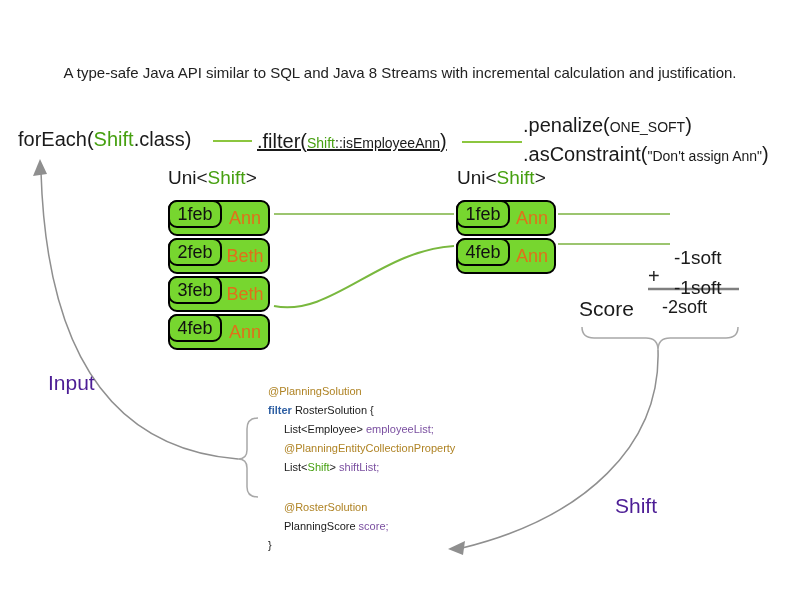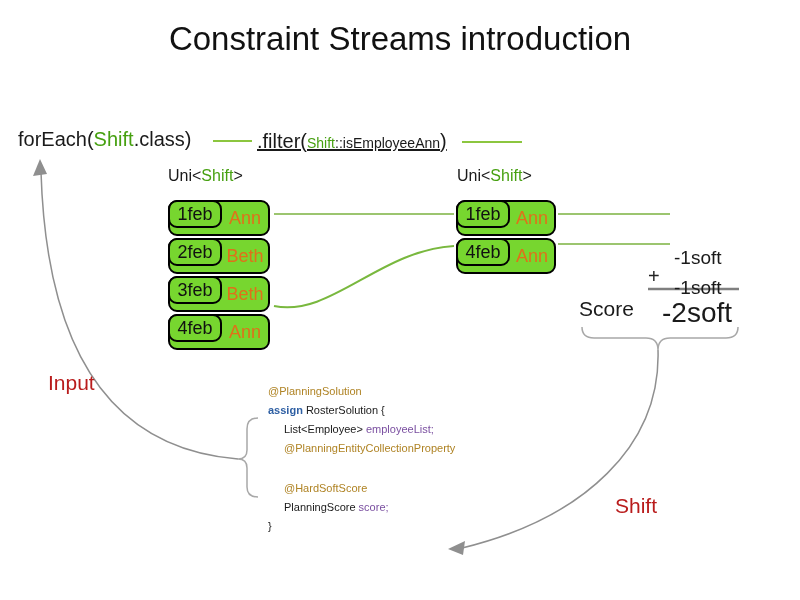--- a/index.html
+++ b/index.html
@@ -14,21 +14,21 @@
   
   .expr{font-size:20px;color:#1a1a1a;white-space:pre;}
   .expr .sm{font-size:14px;}
   .expr .grn{color:#46a010;}
   .expr-foreach{left:18px;top:128px;}
   .expr-filter{left:257px;top:130px;text-decoration:underline;}
   .expr-stack{left:523px;top:112px;line-height:27px;}
   .expr-stack .expr{position:static;display:block;}
 
   
-  .uni{font-size:16px;color:#1a1a1a;}
+  .uni{font-size:19px;color:#1a1a1a;}
   .uni .grn{color:#46a010;}
   .uni-left{left:168px;top:167px;}
   .uni-right{left:457px;top:167px;}
 
   
   .shift-table{display:flex;flex-direction:column;gap:2px;}
   .table-left{left:168px;top:200px;width:102px;}
   .table-right{left:456px;top:200px;width:100px;}
   .shift-row{display:flex;height:36px;box-sizing:border-box;background:#77d62f;
              border:2px solid #000;border-radius:9px;}
@@ -40,24 +40,24 @@
               font-size:18px;color:#e0701a;}
 
   
   .penalty{font-size:19px;color:#1a1a1a;margin-top:45px;}
   .penalty-1{left:674px;top:202px;}
   .penalty-2{left:674px;top:232px;}
 
   
   .score-plus{left:648px;top:265px;font-size:20px;color:#222;}
   .score-label{left:579px;top:297px;font-size:21px;color:#1a1a1a;}
-  .score-value{left:662px;top:297px;font-size:28px;color:#1a1a1a;}
+  .score-value{left:662px;top:297px;font-size:18px;color:#1a1a1a;}
 
   
-  .flow-label{font-size:21px;color:#b91c1c;}
+  .flow-label{font-size:21px;color:#4c1d95;}
   .input-label{left:48px;top:371px;}
   .output-label{left:615px;top:494px;}
 
   
   .code-block{left:268px;top:382px;font-size:11px;line-height:19px;}
   .code-line{white-space:pre;}
   .code-line.ind{padding-left:16px;}
   .code-line.gap{margin-top:21px;}
   .ann{color:#af8324;}
   .kw{color:#2e5fa3;font-weight:bold;}
@@ -87,26 +87,30 @@
 
     <path d="M658,350 C661,445 585,518 462,548" stroke="#8f8f8f" stroke-width="1.5" fill="none"></path>
     <polygon points="448,549 465,541 463,555" fill="#8f8f8f"></polygon>
 
     <path d="M258,418 Q247,418 247,429 L247,450 Q247,459 238,459 Q247,459 247,468 L247,487 Q247,497 258,497" stroke="#a8a8a8" stroke-width="1.5" fill="none"></path>
 
     <path d="M238,459 C150,452 48,400 41,172" stroke="#8f8f8f" stroke-width="1.5" fill="none"></path>
     <polygon points="40,159 33,176 47,174" fill="#8f8f8f"></polygon>
   </svg>
 
-  <div class="abs title">Constraint Streams introduction</div>
+  <div class="abs subtitle">A type-safe Java API similar to SQL and Java 8 Streams with incremental calculation and justification.</div>
 
   <div class="abs expr expr-foreach"><span>forEach(</span><span class="grn">Shift</span><span>.class)</span></div>
 
   <div class="abs expr expr-filter"><span>.filter(</span><span class="sm grn">Shift</span><span class="sm">::isEmployeeAnn</span><span>)</span></div>
 
+  <div class="abs expr-stack">
+    <div class="expr"><span>.penalize(</span><span class="sm">ONE_SOFT</span><span>)</span></div>
+    <div class="expr"><span>.asConstraint(</span><span class="sm">"Don't assign Ann"</span><span>)</span></div>
+  </div>
 
   <div class="abs uni uni-left"><span>Uni&lt;</span><span class="grn">Shift</span><span>&gt;</span></div>
   <div class="abs uni uni-right"><span>Uni&lt;</span><span class="grn">Shift</span><span>&gt;</span></div>
 
   <div class="abs shift-table table-left">
     <div class="shift-row">
       <div class="shift-date">1feb</div>
       <div class="shift-name">Ann</div>
     </div>
     <div class="shift-row">
@@ -139,21 +143,22 @@
 
   <div class="abs score-plus">+</div>
   <div class="abs score-label">Score</div>
   <div class="abs score-value">-2soft</div>
 
   <div class="abs flow-label input-label">Input</div>
   <div class="abs flow-label output-label">Shift</div>
 
   <div class="abs code-block">
     <div class="code-line"><span class="ann">@PlanningSolution</span></div>
-    <div class="code-line"><span class="kw">assign</span><span> RosterSolution {</span></div>
+    <div class="code-line"><span class="kw">filter</span><span> RosterSolution {</span></div>
     <div class="code-line ind"><span>List&lt;Employee&gt; </span><span class="fld">employeeList;</span></div>
     <div class="code-line ind"><span class="ann">@PlanningEntityCollectionProperty</span></div>
-    <div class="code-line ind gap"><span class="ann">@HardSoftScore</span></div>
+    <div class="code-line ind"><span>List&lt;</span><span class="grn">Shift</span><span>&gt; </span><span class="fld">shiftList;</span></div>
+    <div class="code-line ind gap"><span class="ann">@RosterSolution</span></div>
     <div class="code-line ind"><span>PlanningScore </span><span class="fld">score;</span></div>
     <div class="code-line"><span>}</span></div>
   </div>
 
 </div>
 
 </body></html>

